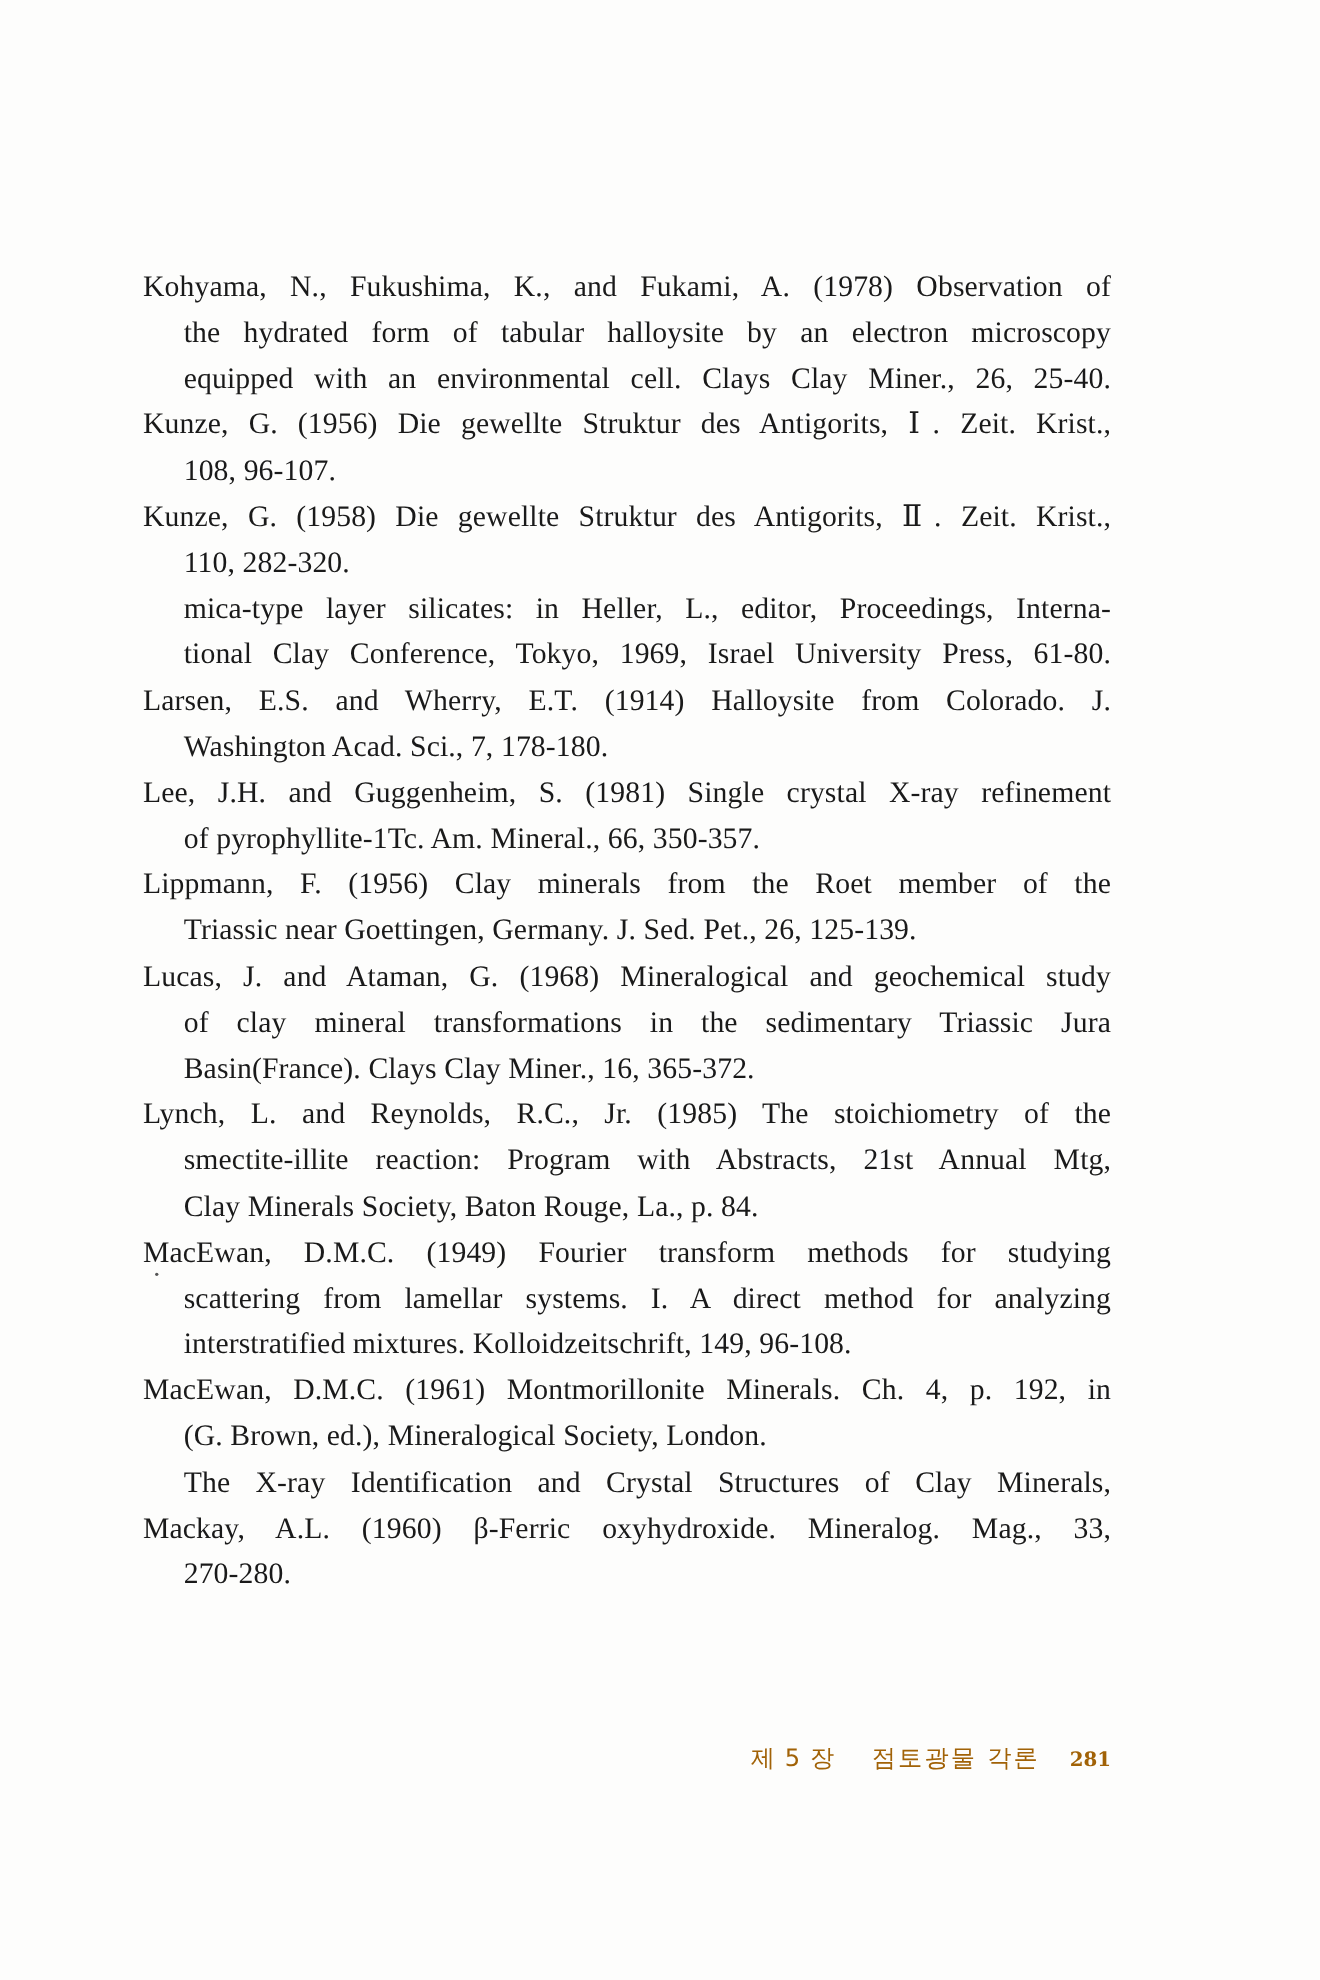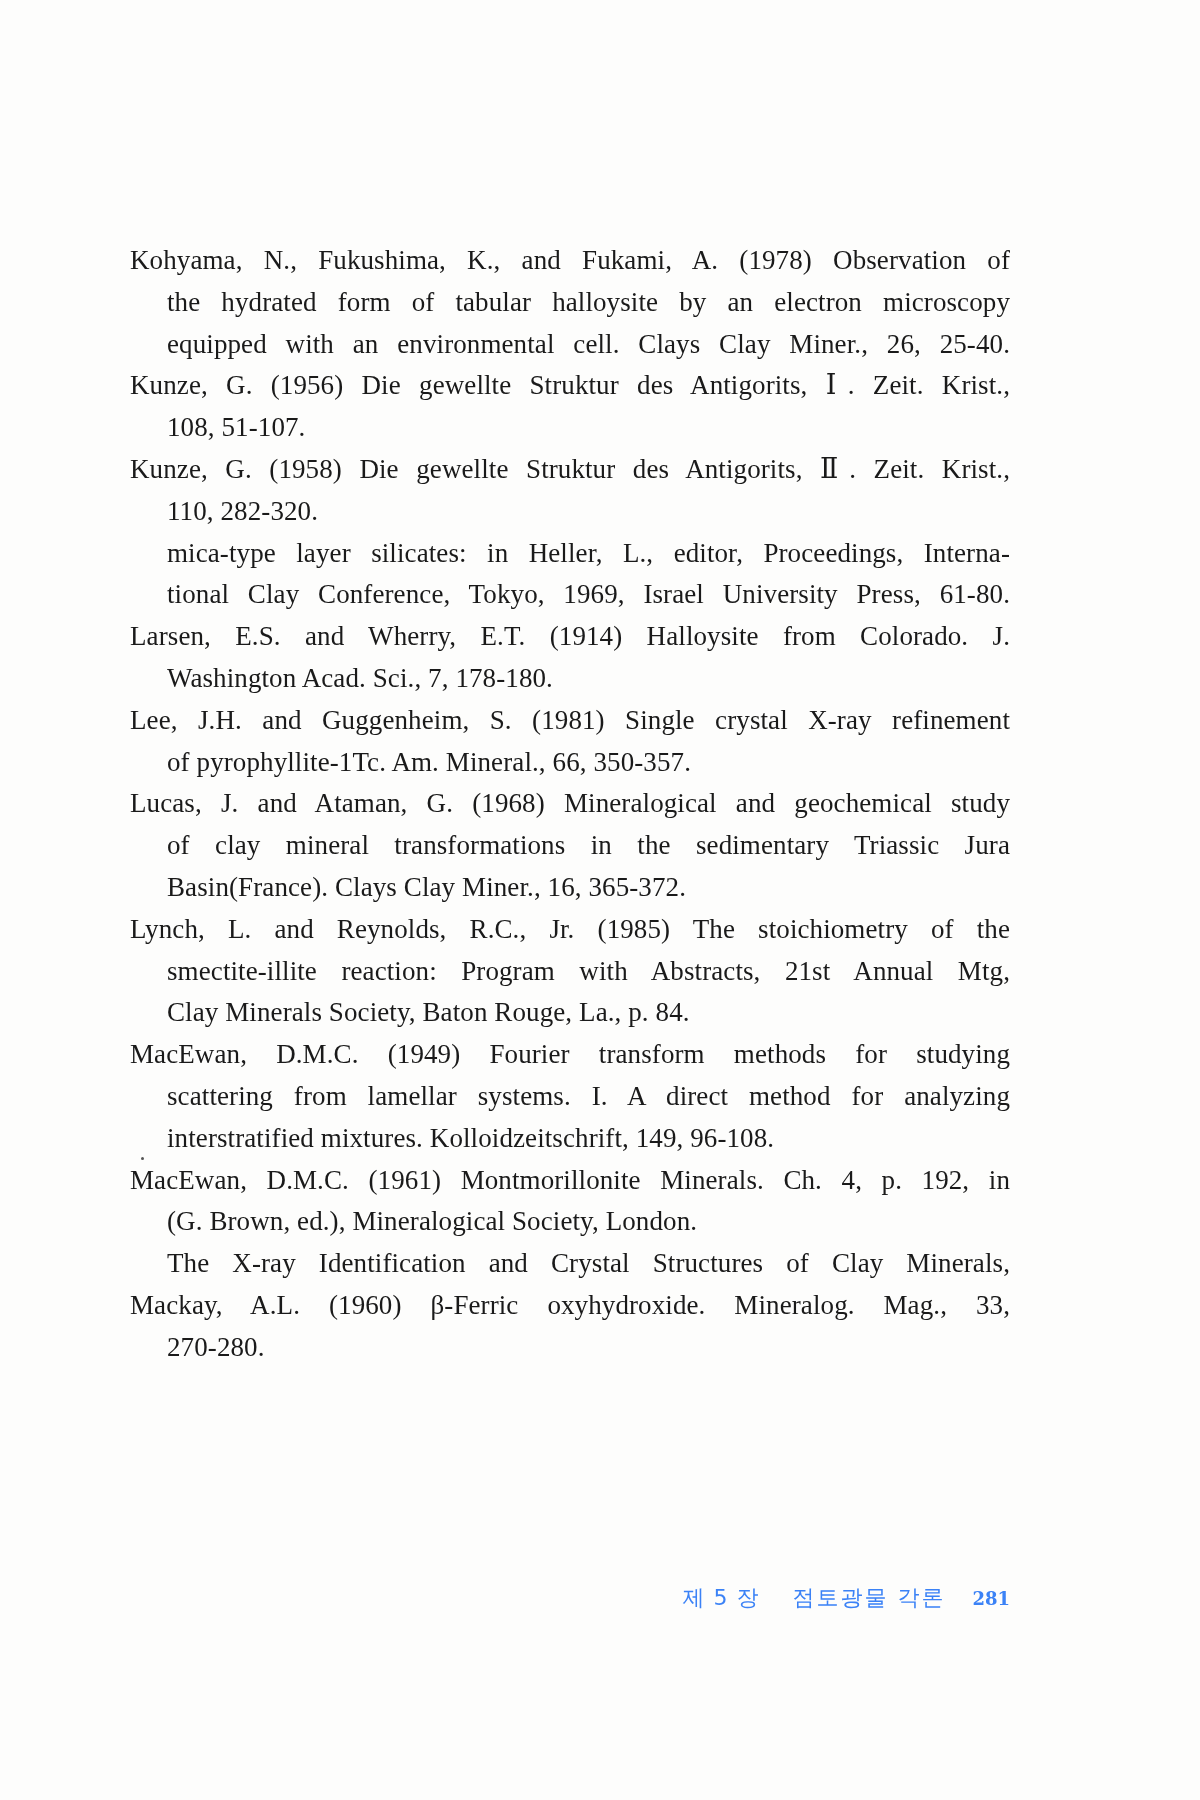--- a/index.html
+++ b/index.html
@@ -50,21 +50,21 @@
       border-radius: 50%;
     }
     .footer {
       position: absolute;
       top: 1583px;
       left: 680px;
       width: 330px;
       text-align: right;
       font-family: "DejaVu Sans", sans-serif;
       font-size: 22px;
-      color: #3b82f6;
+      color: #a16207;
       white-space: nowrap;
     }
     .footer .chapter { letter-spacing: 1px; }
     .footer .title { margin-left: 26px; letter-spacing: 2px; }
     .footer .pnum {
       margin-left: 20px;
       font-weight: bold;
       font-size: 18px;
       font-family: "DejaVu Serif", serif;
     }
@@ -75,21 +75,21 @@
 <div class="page">
 
   <div class="ref">
     <div class="line first justify">Kohyama, N., Fukushima, K., and Fukami, A. (1978) Observation of</div>
     <div class="line cont justify">the hydrated form of tabular halloysite by an electron microscopy</div>
     <div class="line cont justify">equipped with an environmental cell. Clays Clay Miner., 26, 25-40.</div>
   </div>
 
   <div class="ref">
     <div class="line first justify">Kunze, G. (1956) Die gewellte Struktur des Antigorits, Ⅰ. Zeit. Krist.,</div>
-    <div class="line cont">108, 51-107.</div>
+    <div class="line cont">108, 96-107.</div>
   </div>
 
   <div class="ref">
     <div class="line first justify">Kunze, G. (1958) Die gewellte Struktur des Antigorits, Ⅱ. Zeit. Krist.,</div>
     <div class="line cont">110, 282-320.</div>
   </div>
 
   <div class="ref">
     <div class="line cont justify">mica-type layer silicates: in Heller, L., editor, Proceedings, Interna-</div>
     <div class="line cont justify">tional Clay Conference, Tokyo, 1969, Israel University Press, 61-80.</div>
@@ -98,20 +98,24 @@
   <div class="ref">
     <div class="line first justify">Larsen, E.S. and Wherry, E.T. (1914) Halloysite from Colorado. J.</div>
     <div class="line cont">Washington Acad. Sci., 7, 178-180.</div>
   </div>
 
   <div class="ref">
     <div class="line first justify">Lee, J.H. and Guggenheim, S. (1981) Single crystal X-ray refinement</div>
     <div class="line cont">of pyrophyllite-1Tc. Am. Mineral., 66, 350-357.</div>
   </div>
 
+  <div class="ref">
+    <div class="line first justify">Lippmann, F. (1956) Clay minerals from the Roet member of the</div>
+    <div class="line cont">Triassic near Goettingen, Germany. J. Sed. Pet., 26, 125-139.</div>
+  </div>
 
   <div class="ref">
     <div class="line first justify">Lucas, J. and Ataman, G. (1968) Mineralogical and geochemical study</div>
     <div class="line cont justify">of clay mineral transformations in the sedimentary Triassic Jura</div>
     <div class="line cont">Basin(France). Clays Clay Miner., 16, 365-372.</div>
   </div>
 
   <div class="ref">
     <div class="line first justify">Lynch, L. and Reynolds, R.C., Jr. (1985) The stoichiometry of the</div>
     <div class="line cont justify">smectite-illite reaction: Program with Abstracts, 21st Annual Mtg,</div>

